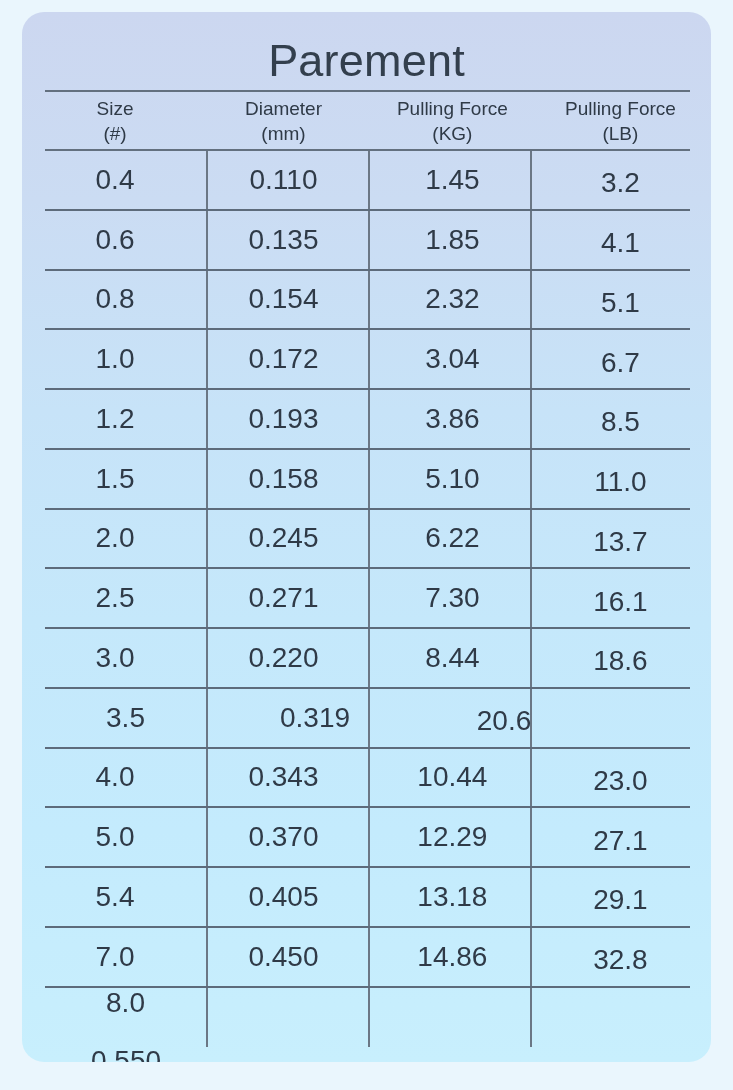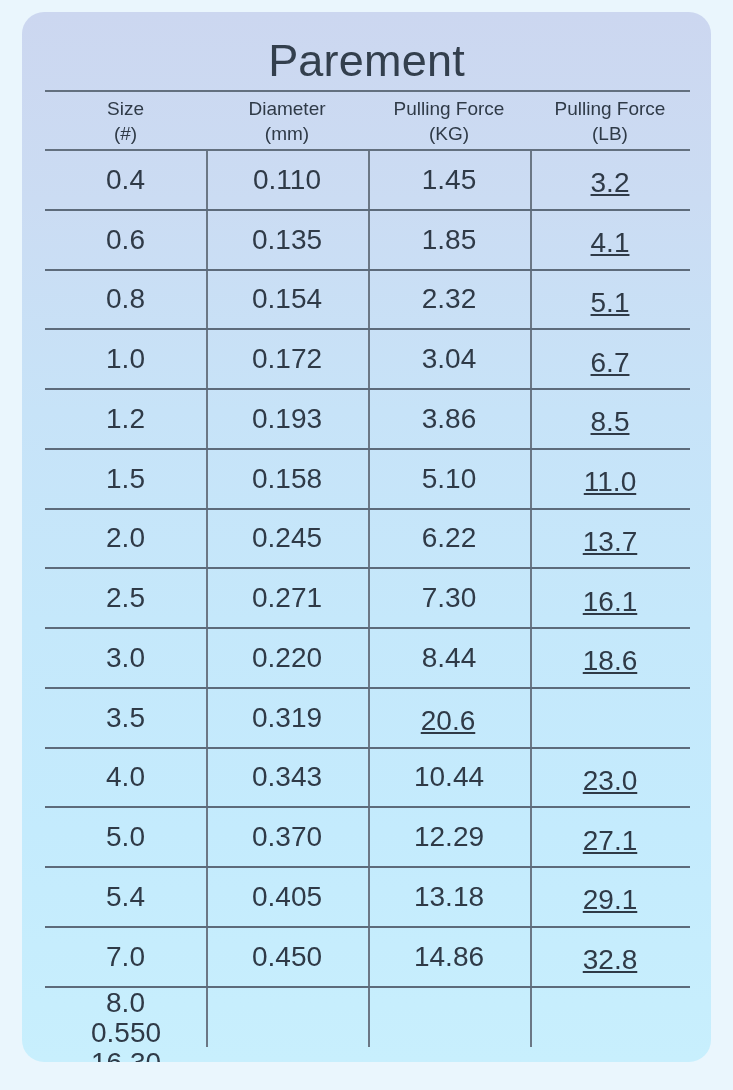--- a/index.html
+++ b/index.html
@@ -53,20 +53,21 @@
     left: 23px;
     top: 78px;
     width: 645px;
   }
 
   .trow {
     position: relative;
     display: flex;
     width: 645px;
     box-sizing: border-box;
+    gap: 28px;
   }
 
   .trow .tcell {
     box-sizing: border-box;
     display: flex;
     align-items: center;
     justify-content: center;
     color: #2f3a47;
     font-weight: 400;
     text-align: center;
@@ -100,21 +101,20 @@
   }
   .body-row:last-child { border-bottom: none; flex-direction: column; }
   .body-row .tcell {
     font-size: 28px;
     line-height: 30px;
   }
   
   .body-row .col-lb {
     align-items: center;
     padding-top: 7px;
-    text-decoration: underline;
   }
 
   
   .vdiv {
     position: absolute;
     top: 0;
     width: 2px;
     background: #6b7785;
   }
   #vdiv-1 { left: 161px; }

